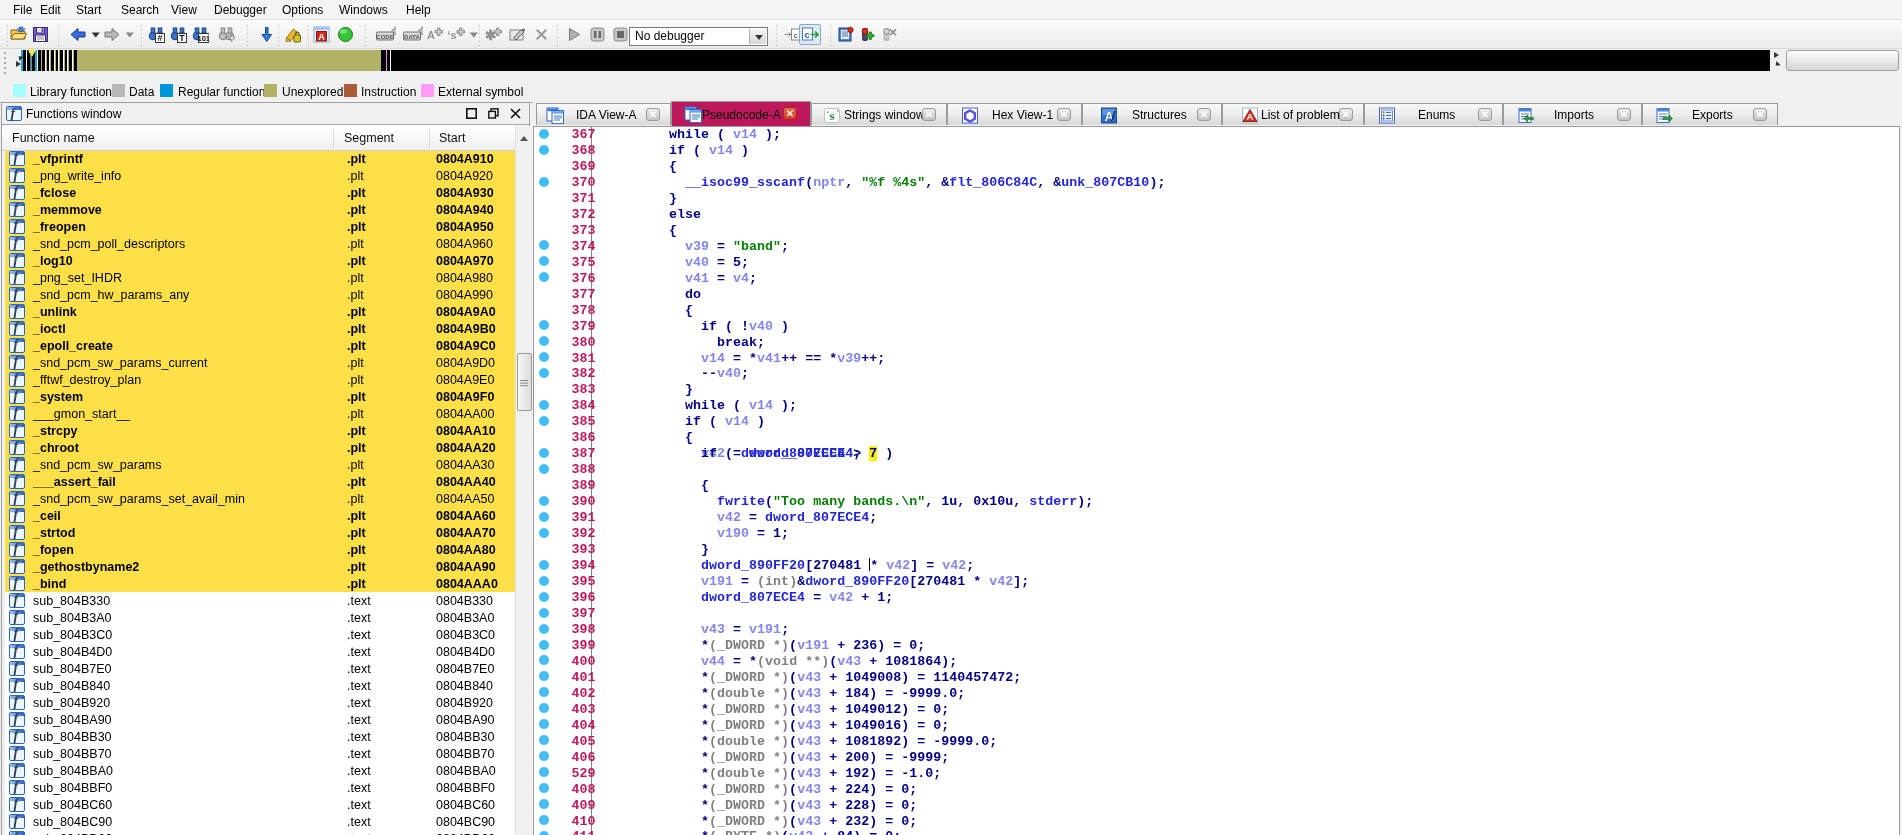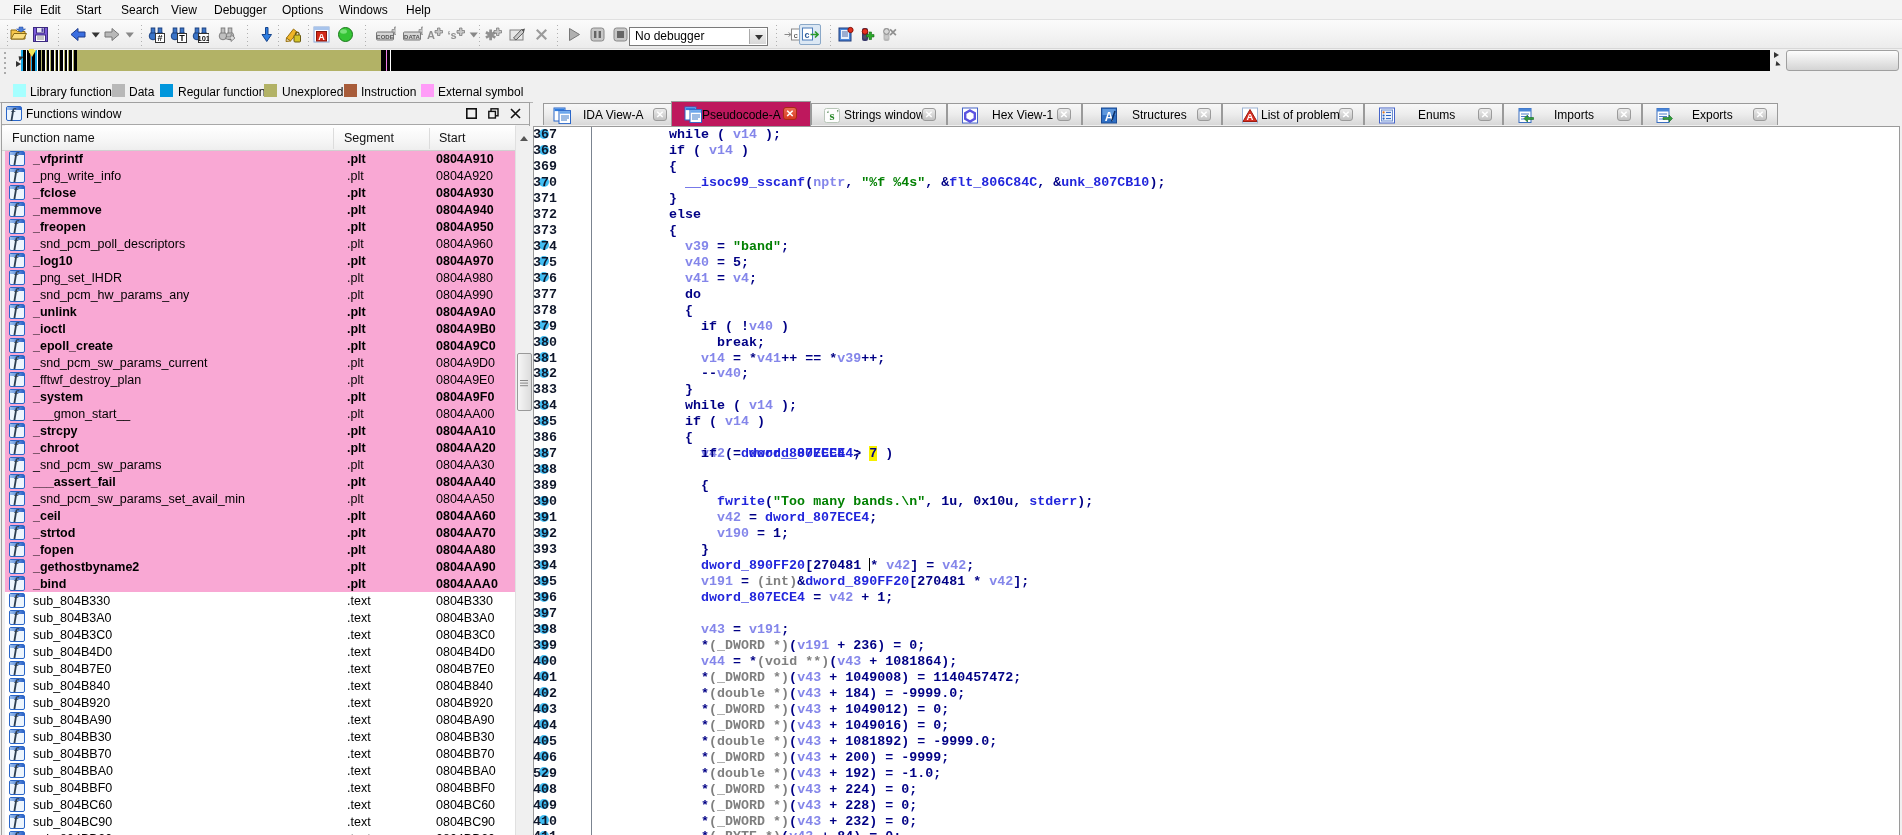--- a/index.html
+++ b/index.html
@@ -27,21 +27,21 @@
 
 #funcwin{position:absolute;left:1px;top:102px;width:529px;height:733px;background:#f0f0f0;border:1px solid #a0a0a0;border-bottom:none}
 #fw-title{position:absolute;left:0;top:0;width:100%;height:22px;background:#f0f0f0;border-bottom:1px solid #a8a8a8}
 #fw-title .txt{position:absolute;left:24px;top:4px;font-size:12px;color:#000}
 .wbtn{position:absolute;top:5px;width:11px;height:11px}
 #fw-head{position:absolute;left:0;top:23px;width:527px;height:25px;background:linear-gradient(#ffffff,#f6f6f6 60%,#eeeeee);border-bottom:1px solid #d0d0d0;font-size:12.5px;color:#111}
 #fw-head .h1{position:absolute;left:10px;top:5px}#fw-head .h2{position:absolute;left:342px;top:5px}#fw-head .h3{position:absolute;left:437px;top:5px}
 #fw-head .vl{position:absolute;top:2px;width:1px;height:21px;background:#dcdcdc}
 #fw-rows{position:absolute;left:3px;top:0px;width:510px;height:733px;background:#fff;overflow:hidden}
 .frow{position:absolute;left:0;width:510px;height:17px;font-size:12.5px;color:#000;background:#fff}
-.frow.pink{background:#f9a8d4}
+.frow.pink{background:#fde047}
 .frow.b{font-weight:bold}
 .frow .fn{position:absolute;left:28px;top:1.5px}
 .frow .seg{position:absolute;left:342px;top:1.5px}
 .frow .adr{position:absolute;left:431px;top:1.5px}
 .fic{position:absolute;left:4px;top:0.5px;width:16px;height:15px;background:#edf5fd;border:1.7px solid #2a66c8;border-radius:2px}
 .fic:before{content:"";position:absolute;left:0;top:0;width:100%;height:3px;background:linear-gradient(90deg,#9cc0ee,#2a62c8)}
 .fic:after{content:"f";position:absolute;left:3.5px;top:-1.5px;font-family:"Liberation Serif",serif;font-style:italic;font-weight:bold;font-size:14px;color:#2c3e50}
 #fw-scroll{position:absolute;left:513px;top:23px;width:16px;height:710px;background:#f0f0f0;border-left:1px solid #e0e0e0}
 #fw-scroll .up{position:absolute;left:0;top:0;width:16px;height:16px;background:#f0f0f0}
 #fw-scroll .up:after{content:"";position:absolute;left:4px;top:6px;border:4px solid transparent;border-bottom:5px solid #555}
@@ -54,21 +54,21 @@
 .tab.act{top:0;height:25px;background:#be185d;z-index:3}
 .tic{position:absolute;top:2.5px}
 .tab.act .tic{top:4px}
 .tlab{position:absolute;top:4px;white-space:nowrap}
 .tab.act .tlab{top:6px}
 .cb{position:absolute;right:10px;top:3.5px;width:14px;height:13px;background:linear-gradient(#ececec,#c2c2c2);border:1px solid #9a9a9a;border-radius:3px;color:#fff;font-size:10px;font-weight:bold;text-align:center;line-height:12px}
 .cb.red{right:13px;top:5px;background:linear-gradient(#ea6a50,#d83a22);border-color:#a82a16;text-shadow:none}
 #codepane{position:absolute;left:533px;top:126px;width:1367px;height:709px;background:#fff;border-top:1px solid #9a9a9a;border-left:1px solid #9a9a9a;border-right:1px solid #9a9a9a;overflow:hidden}
 #codepane .numsep{position:absolute;left:57.0px;top:0;width:1px;height:100%;background:#7b8490}
 .dot{position:absolute;width:10px;height:10px;border-radius:50%;background:#41bdf2}
-.lno{position:absolute;left:0px;width:54.5px;text-align:left;color:#0f172a;font:bold 13.3px "Liberation Mono",monospace;line-height:15.5px;letter-spacing:0.025px}
+.lno{position:absolute;left:8px;width:54.5px;text-align:right;color:#be185d;font:bold 13.3px "Liberation Mono",monospace;line-height:15.5px;letter-spacing:0.025px}
 .cl{position:absolute;left:72px;white-space:pre;color:#000085;font:bold 13.3px "Liberation Mono",monospace;line-height:15.5px;letter-spacing:0.025px}
 .cl i,.cl b{font-style:normal}
 i.v{color:#8486ea} i.g{color:#2125dc} i.s{color:#028002} i.c{color:#7f7f7f}
 i.y{background:#f6f000;color:#000085}
 b.cur{display:inline-block;width:0px;border-left:1.6px solid #000;height:13px;vertical-align:-2px}
 </style></head>
 <body>
 <div id="root">
 <div id="menubar">
  <span style="left:13px">File</span>
@@ -585,21 +585,21 @@
    <span class="vl" style="left:331px"></span>
         <span class="vl" style="left:427px"></span>
  </div>
  <div id="fw-scroll">
         <div class="up"></div>
         <div class="thumb"></div>
         <div class="grip"></div>
       </div>
 </div>
 <div id="tabbar">
-      <div class="tab" style="left:10px;width:135px">
+      <div class="tab" style="left:3px;width:135px">
         <span class="tic" style="left:9px"><svg width="18" height="17" viewBox="0 0 18 17">
             <rect x="1" y="1" width="11" height="13" fill="#fff" stroke="#2a66c8"></rect>
             <rect x="1.5" y="1.5" width="10" height="2.6" fill="#2f7de0"></rect>
             <rect x="6" y="3.6" width="11.5" height="13" fill="#fff" stroke="#2a66c8"></rect>
             <rect x="6.5" y="4.1" width="10.5" height="2.6" fill="#6aa6ec"></rect>
             <line x1="8" y1="9" x2="16" y2="9" stroke="#3a78c8"></line>
             <line x1="8" y1="11" x2="16" y2="11" stroke="#3a78c8"></line>
             <line x1="8" y1="13" x2="14" y2="13" stroke="#3a78c8"></line>
           </svg></span>
         <span class="tlab" style="left:39px">IDA View-A</span>

